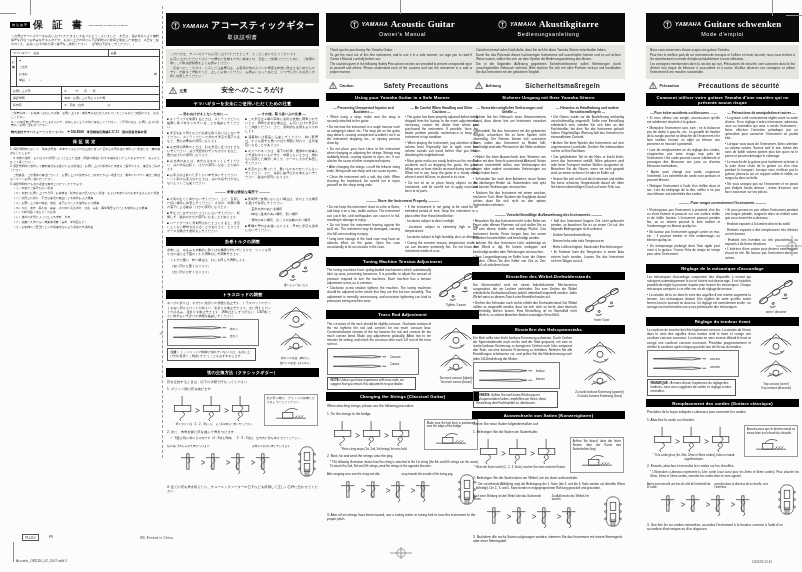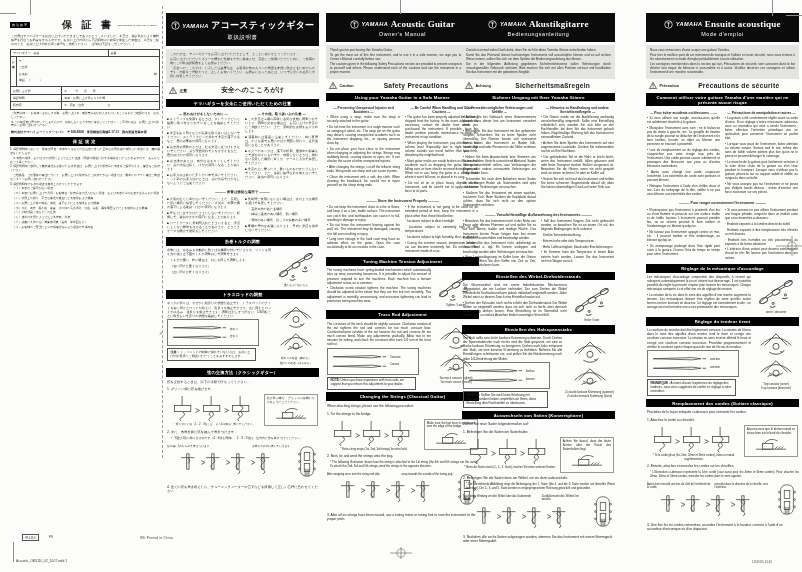--- a/index.html
+++ b/index.html
@@ -3,21 +3,21 @@
 <meta charset="utf-8">
 <style>
   *{margin:0;padding:0;box-sizing:border-box;}
   html,body{width:802px;height:572px;}
   body{position:relative;background:#f4f4f2;font-family:"Liberation Sans","DejaVu Sans",sans-serif;color:#1c1c1c;overflow:hidden;}
   .sheet{position:absolute;inset:0;background:#fcfcfa;}
   .panel{position:absolute;top:13px;}
   .manual{width:153px;display:flex;flex-direction:column;gap:2.6px;}
   #panel-jp{left:166px;}
   #panel-en{left:326px;}
-  #panel-de{left:462px;}
+  #panel-de{left:472px;}
   #panel-fr{left:646px;}
   #panel-warranty{left:10px;top:18px;width:150px;}
 
   
   .mhead{background:#0b0b0b;color:#fff;text-align:center;padding:6px 2px 5px;}
   .brand-row{display:flex;align-items:center;justify-content:center;gap:2.5px;}
   .logo svg{display:block;}
   .brand{font-size:5.6px;font-weight:bold;font-style:italic;letter-spacing:.4px;}
   .mtitle{font-size:9px;font-weight:bold;letter-spacing:.2px;font-family:Liberation Serif, serif;}
   .msub{font-size:5.4px;margin-top:2px;letter-spacing:.6px;}
@@ -49,21 +49,21 @@
   .notebox b{font-weight:bold;}
   .neckbox{border:.6px solid #777;padding:2px;margin-top:1.5px;display:flex;align-items:center;gap:2px;width:88%;}
   .necklabels{display:flex;flex-direction:column;gap:4px;}
   .sidebox{width:36%;border:.5px solid #999;padding:2px;font-size:2.9px;line-height:1.3;text-align:center;}
   .sidebox p{text-align:justify;margin-bottom:1.5px;}
   .indent{padding-left:4px;font-size:2.9px;}
 
   
   .wtit-row{display:flex;align-items:center;gap:3px;margin-bottom:2px;}
   .wbadge{background:#000;color:#fff;font-size:3px;padding:1px 2px;letter-spacing:1px;white-space:nowrap;}
-  .wtitle{font-size:10px;font-weight:bold;letter-spacing:3.5px;font-family:"Liberation Serif","DejaVu Serif",serif;white-space:nowrap;margin-left:29px;}
+  .wtitle{font-size:10px;font-weight:bold;letter-spacing:3.5px;font-family:"Liberation Serif","DejaVu Serif",serif;white-space:nowrap;}
   .wnote{font-size:2.5px;color:#333;}
   .wintro{font-size:3px;line-height:1.4;margin:2px 1px;text-align:justify;}
   .wform{border:.7px solid #444;margin:2.5px 0;font-size:2.9px;}
   .frow{display:flex;border-bottom:.5px solid #444;}
   .frow:last-child{border-bottom:none;}
   .fcell{padding:1.2px 2px;border-right:.5px solid #444;}
   .fcell:last-child{border-right:none;}
   .f1{flex:1;} .f2{flex:2;}
   .fside{writing-mode:vertical-rl;font-size:2.8px;padding:1px .5px;border-right:.5px solid #444;letter-spacing:1px;}
   .fmain{flex:1;padding:1.2px 2px;display:flex;flex-direction:column;gap:2.6px;}
@@ -790,21 +790,21 @@
   <section class="panel manual" id="panel-fr">
   <header class="mhead">
     <div class="brand-row">
       <span class="logo">
         <svg viewBox="0 0 20 20" width="9" height="9" fill="none">
           <circle cx="10" cy="10" r="8.4" stroke="#fff" stroke-width="1.6"></circle>
           <path d="M10 4 V16 M10 9.4 L5.6 4.2 M10 9.4 L14.4 4.2" stroke="#fff" stroke-width="1.4"></path>
         </svg>
       </span>
       <span class="brand">YAMAHA</span>
-      <span class="mtitle">Ensuite acoustique</span>
+      <span class="mtitle">Guitare schwenken</span>
     </div>
     <div class="msub">Mode d'emploi</div>
   </header>
 
   <div class="intro">
 
   <p>Nous vous remercions d'avoir acquis une guitare Yamaha.</p>
         <p>Pour tirer le meilleur parti de cet instrument de musique et l'utiliser en toute sécurité, nous vous invitons à lire attentivement ce mode d'emploi préalablement à toute utilisation.</p>
         <p>Les consignes mentionnées dans la section qui suit, Précautions de sécurité, sont avancées dans le but d'éviter tout risque de blessure à vous-même et à autrui. Veuillez observer ces consignes et utiliser l'instrument d'une manière raisonnable.</p>
       </div>

